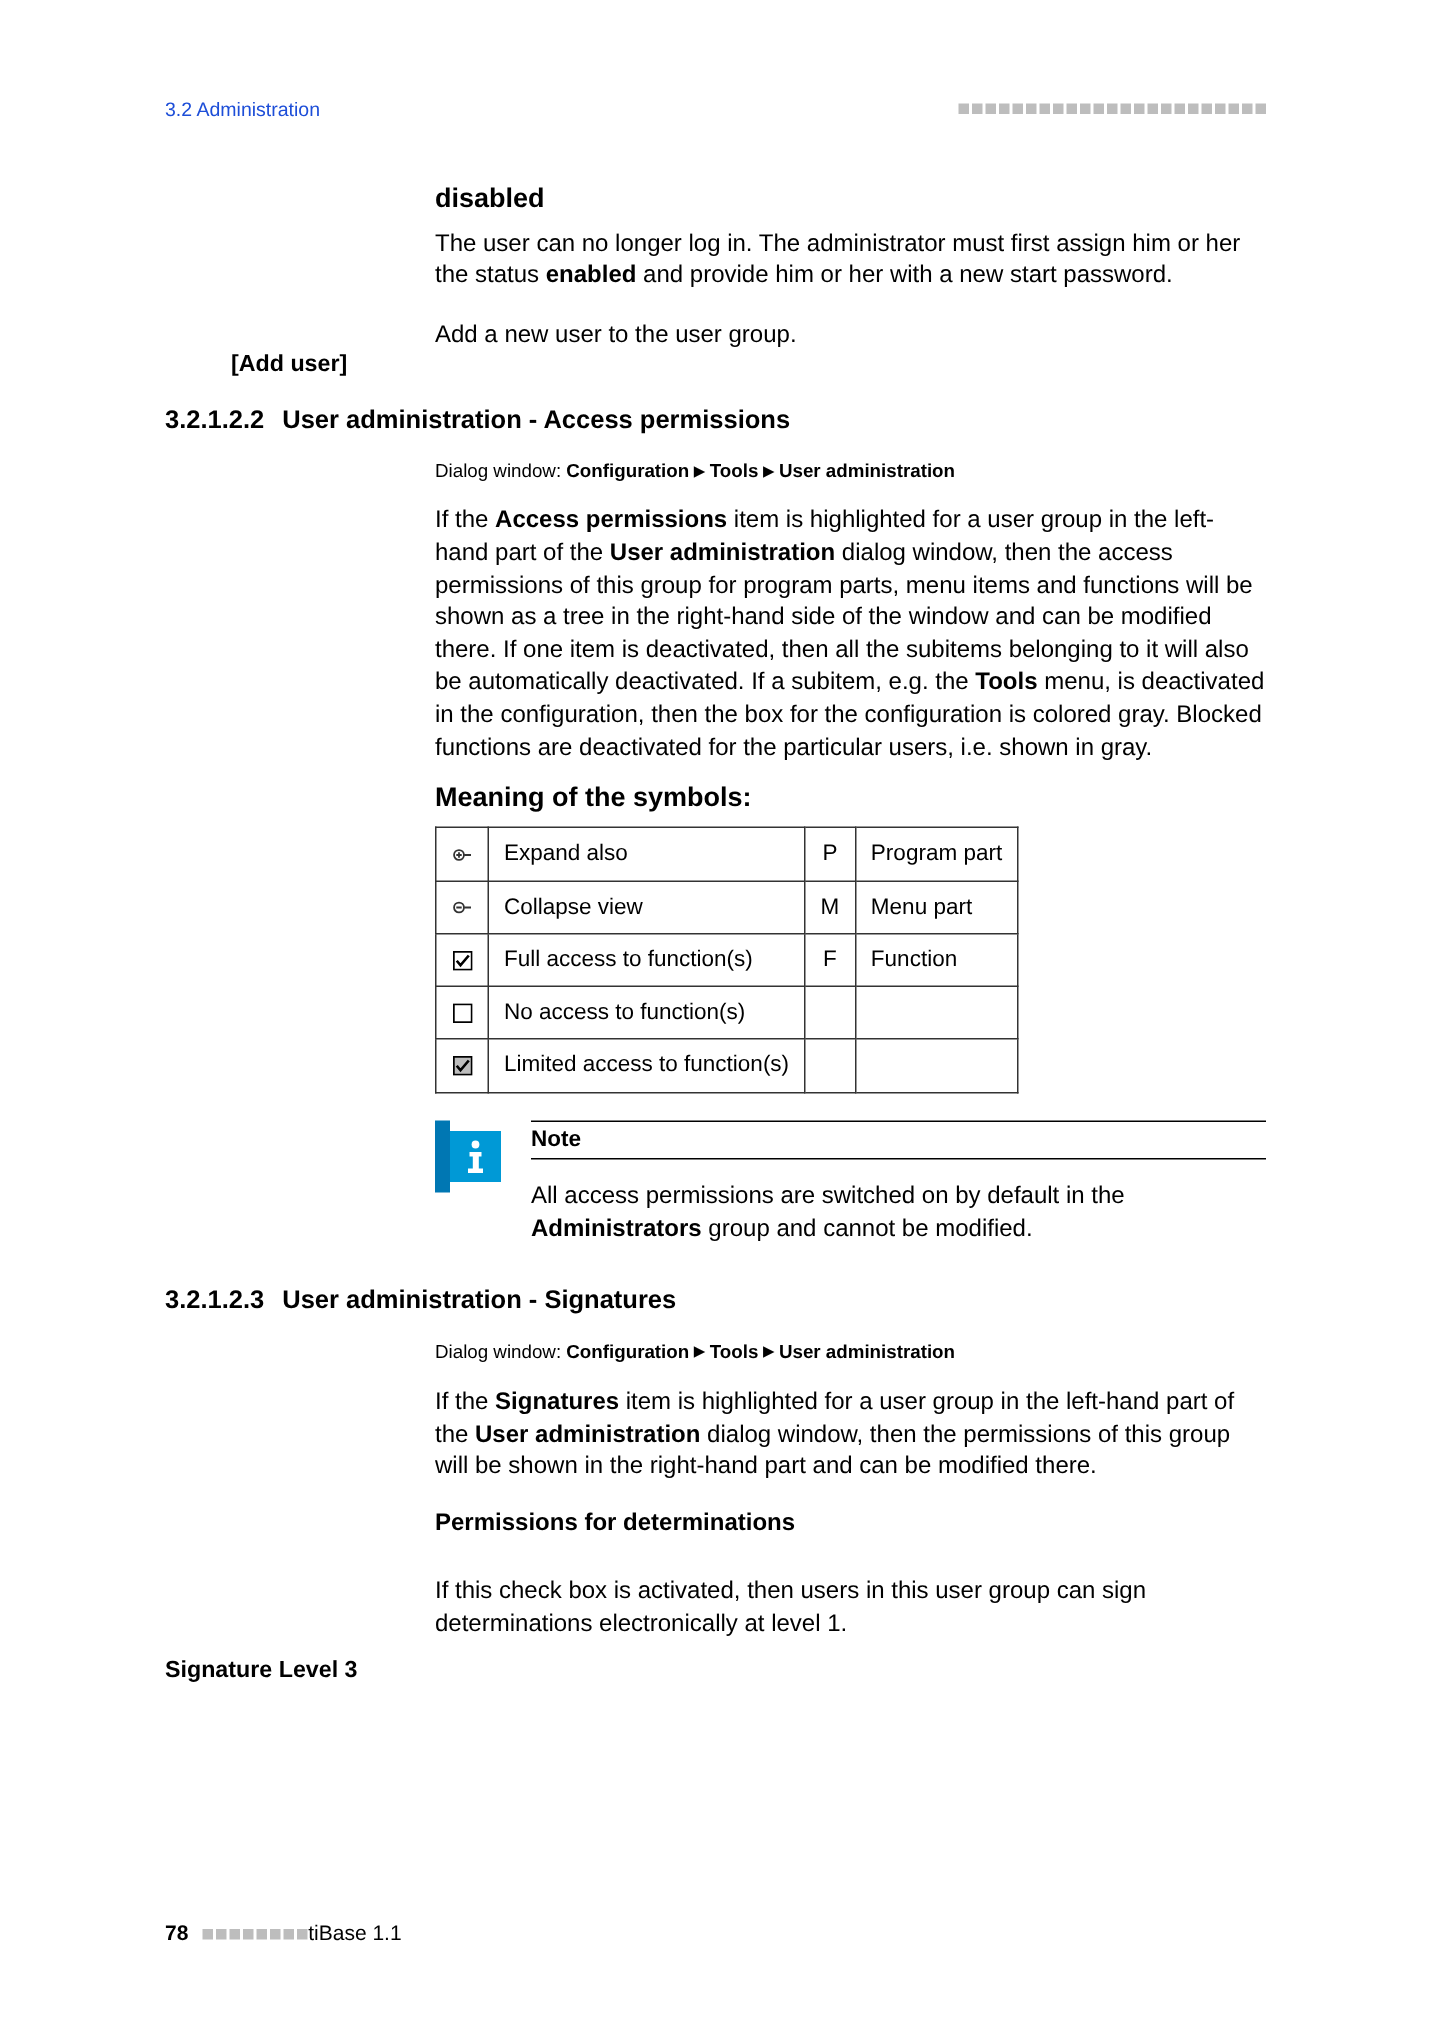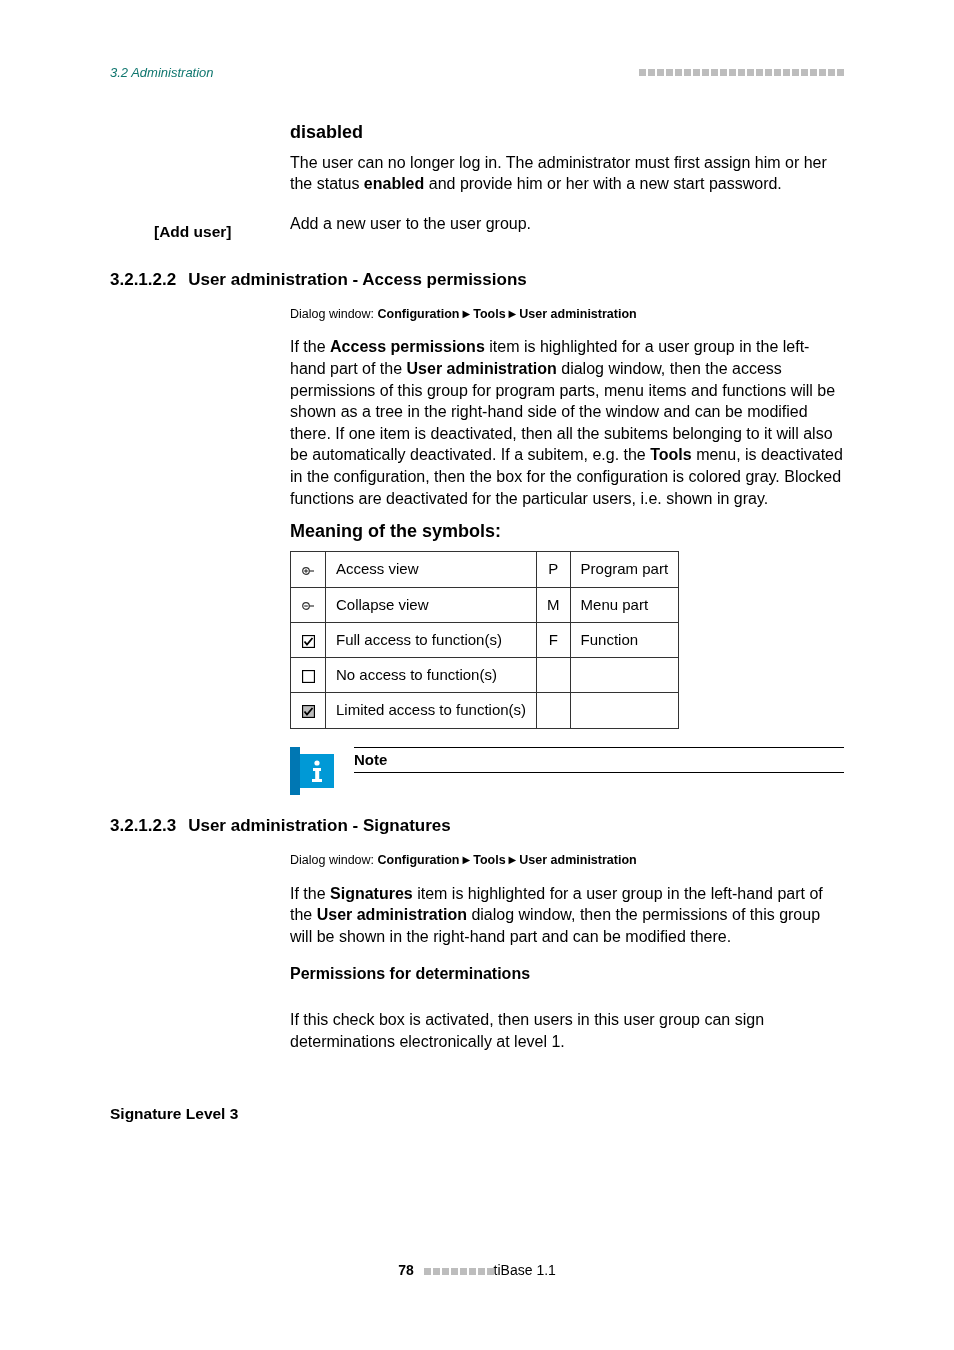--- a/index.html
+++ b/index.html
@@ -16,22 +16,21 @@
     padding: 64px 110px 0 110px;
   }
   .runhead {
     display: flex;
     justify-content: space-between;
     align-items: center;
     margin-bottom: 38px;
   }
   .runhead-left {
     font-size: 13px;
-    color: #0f766e;
-    font-style: italic;
+    color: #1d4ed8;
   }
   .runhead-right {
     display: flex;
     gap: 2px;
   }
   .runhead-right .sq {
     width: 7px; height: 7px; background: #bdbdbd;
   }
   .content-area { position: relative; }
   .left-col {
@@ -58,21 +57,21 @@
     margin-bottom: 8px;
     font-size: 18px;
   }
   .bold { font-weight: 700; }
   .dlg-path {
     font-size: 12.5px;
     margin-top: 14px;
     margin-bottom: 14px;
   }
   .dlg-path .tri { font-size: 10px; padding: 0 3px; position: relative; top: -1px;}
-  .left-label-add { top: 102px; padding-left: 44px; }
+  .left-label-add { top: 113px; padding-left: 44px; }
   .left-label-sig { top: 984px; }
 
   
   table.symbols {
     border-collapse: collapse;
     margin-top: 4px;
     margin-bottom: 18px;
   }
   table.symbols td {
     border: 1px solid #333;
@@ -107,25 +106,25 @@
 
   .subhead2 {
     font-weight: 700;
     font-size: 16px;
     margin-top: 16px;
     margin-bottom: 10px;
   }
 
   .footer {
     position: absolute;
-    bottom: 70px;
+    bottom: 52px;
     left: 110px;
     right: 110px;
     display: flex;
-    justify-content: center;
+    justify-content: flex-start;
     align-items: center;
     font-size: 14px;
   }
   .footer .pn { font-weight: 700; display: inline-block; margin-right: 6px; }
   .footer .dots { display: inline-flex; gap: 2px; }
   .footer .dots .sq { width: 7px; height: 7px; background: #bdbdbd; }
 
   
   svg.ico { display: inline-block; vertical-align: middle; }
 </style>
@@ -194,21 +193,21 @@
           <tbody>
               <tr>
             <td class="iconcell">
               <svg class="ico" width="14" height="14">
                     <circle cx="5" cy="7" r="3.3" fill="none" stroke="#333" stroke-width="1.2"></circle>
                     <line x1="5" y1="5.2" x2="5" y2="8.8" stroke="#333" stroke-width="1.2"></line>
                     <line x1="3.2" y1="7" x2="6.8" y2="7" stroke="#333" stroke-width="1.2"></line>
                     <line x1="8.4" y1="7" x2="13" y2="7" stroke="#333" stroke-width="1.2"></line>
                   </svg>
             </td>
-            <td>Access view</td>
+            <td>Expand also</td>
             <td class="codecell">P</td>
             <td>Program part</td>
           </tr>
           <tr>
             <td class="iconcell">
               <svg class="ico" width="14" height="14">
                     <circle cx="5" cy="7" r="3.3" fill="none" stroke="#333" stroke-width="1.2"></circle>
                     <line x1="3.2" y1="7" x2="6.8" y2="7" stroke="#333" stroke-width="1.2"></line>
                     <line x1="8.4" y1="7" x2="13" y2="7" stroke="#333" stroke-width="1.2"></line>
                   </svg>
@@ -259,20 +258,23 @@
               <svg width="18" height="24">
                   <circle cx="9" cy="4" r="2.6" fill="#fff"></circle>
                   <rect x="5" y="9" width="8" height="3" fill="#fff"></rect>
                   <rect x="7.2" y="9" width="4" height="13" fill="#fff"></rect>
                   <rect x="4" y="20" width="10" height="3" fill="#fff"></rect>
                 </svg>
             </div>
           </div>
           <div class="note-body">
             <div class="note-title">Note</div>
+            <div class="note-text">
+              <span>All access permissions are switched on by default in the </span><span class="bold">Administrators</span><span> group and cannot be modified.</span>
+            </div>
           </div>
         </div>
       </div>
     </div>
 
     <div style="margin-top:20px;">
       <div class="sec-heading">
         <span>3.2.1.2.3</span>
         <span>User administration - Signatures</span>
       </div>

